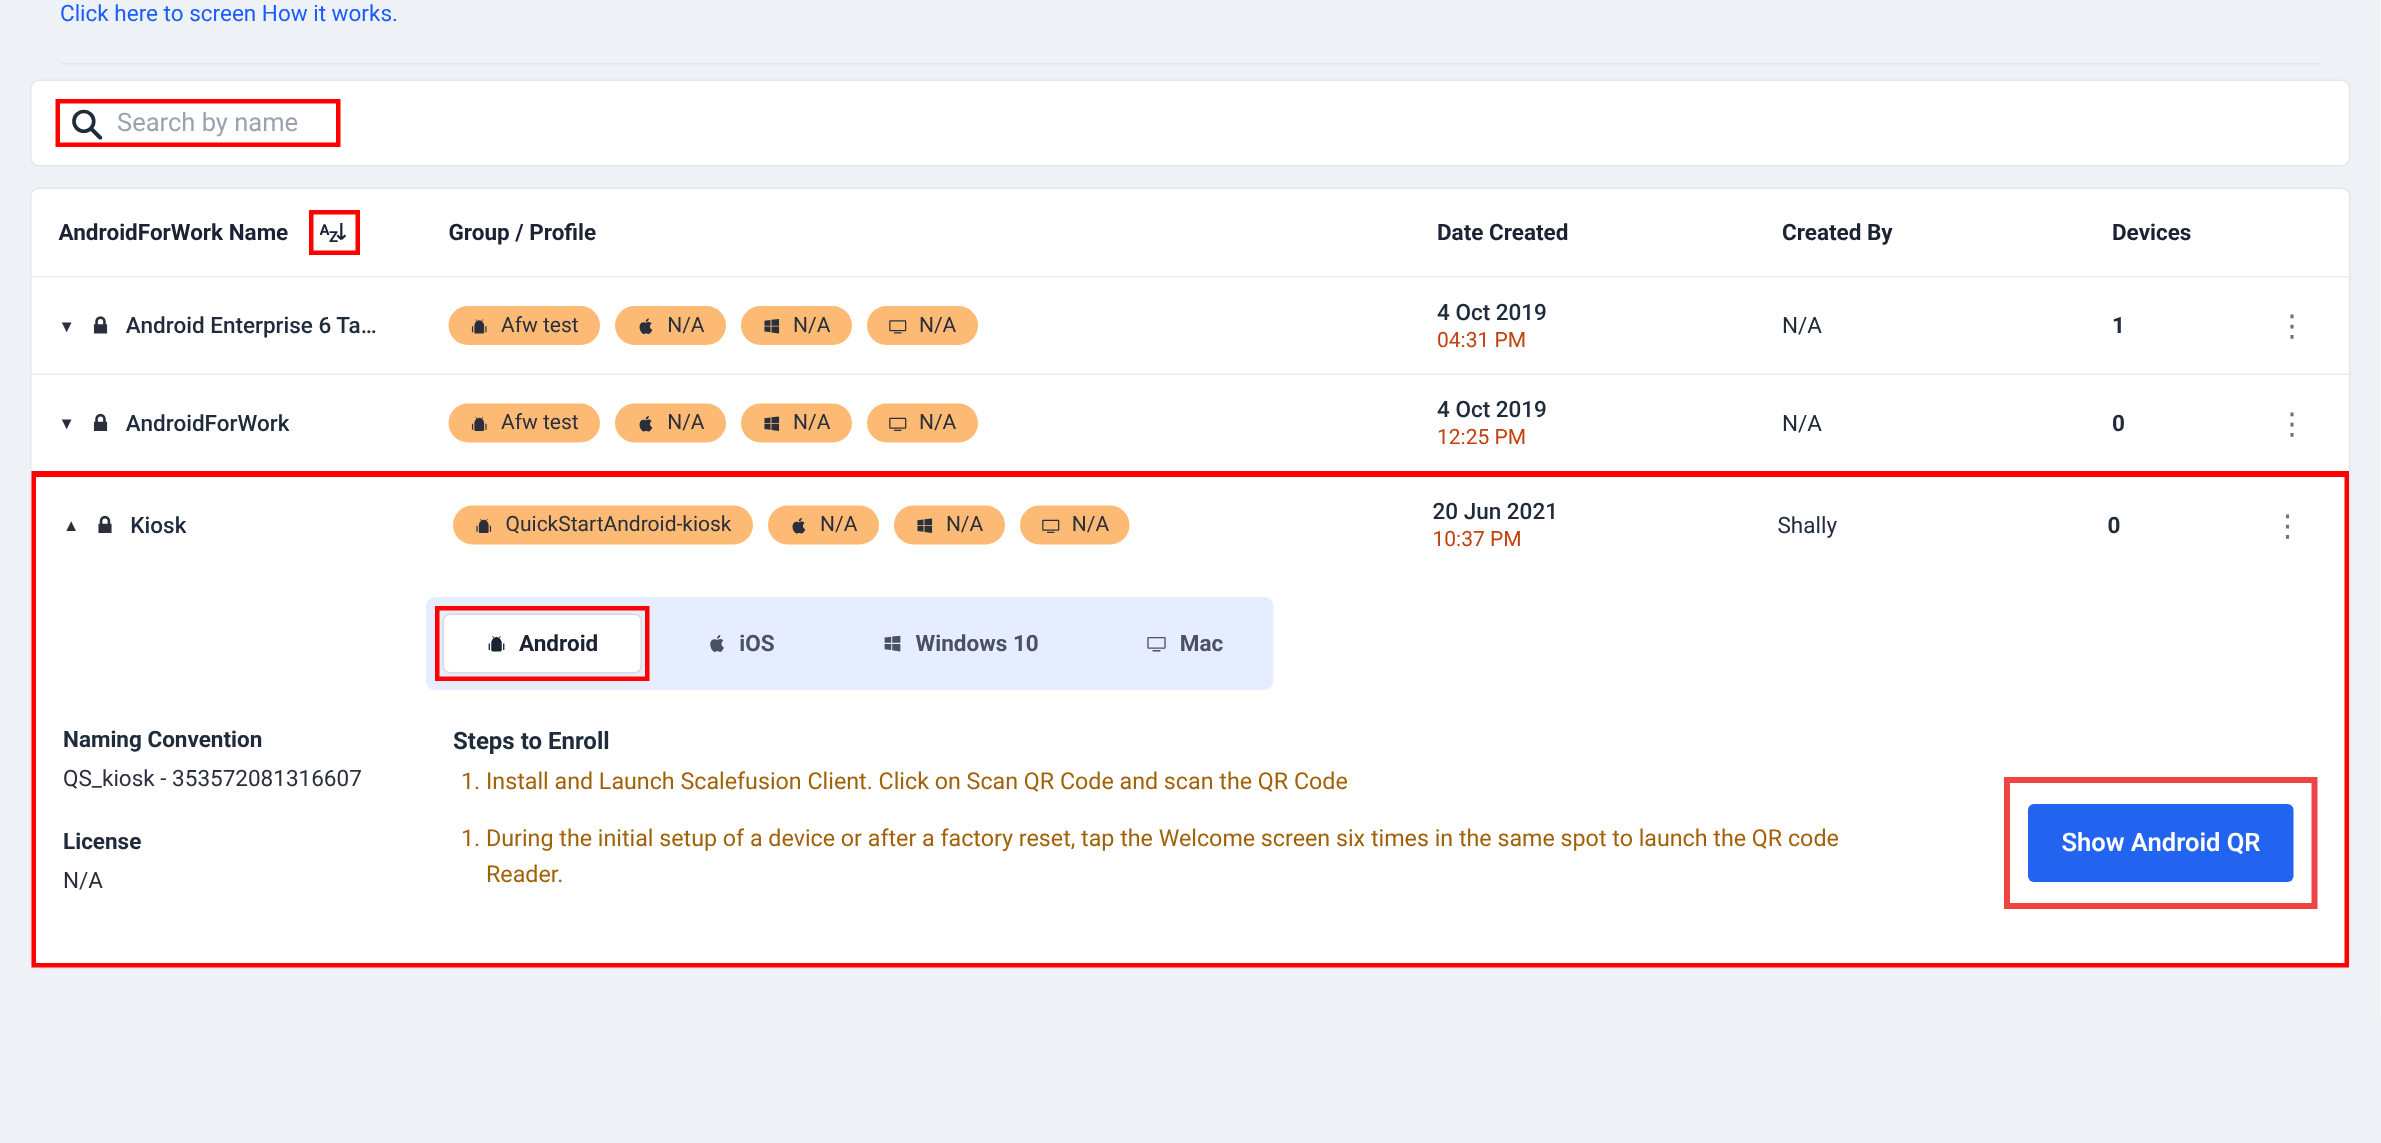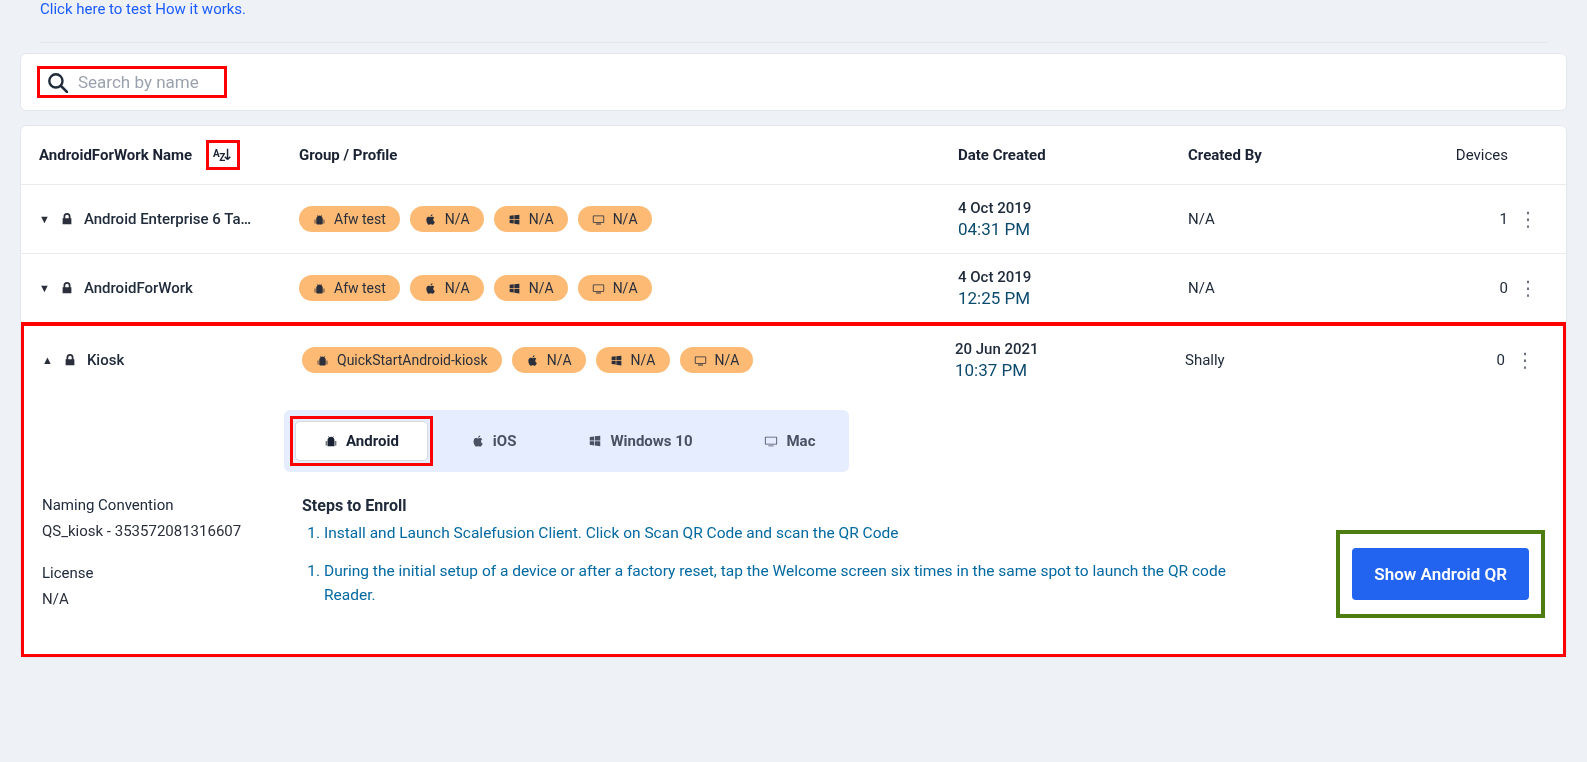--- a/index.html
+++ b/index.html
@@ -26,47 +26,47 @@
   .config-cell { display: flex; align-items: center; gap: 10px; }
   .caret { font-size: 11px; color: #2a2f3b; }
   .lock { width: 14px; height: 14px; color: #2a2f3b; }
   .config-name { font-weight: 500; white-space: nowrap; overflow: hidden; text-overflow: ellipsis; }
 
   .chips { display: flex; flex-wrap: wrap; gap: 10px; }
   .chip { background: #fdba74; color: #2a2f3b; border-radius: 999px; padding: 5px 14px; font-size: 14px; display: inline-flex; align-items: center; gap: 8px; }
   .chip svg { width: 13px; height: 13px; }
 
   .date-cell .d1 { font-weight: 500; }
-  .date-cell .d2 { color: #0c4a6e; font-size: 17px; margin-top: 2px; }
-  .devices-cell { text-align: right; padding-right: 0; font-weight: 400; }
+  .date-cell .d2 { color: #c2410c; font-size: 14px; margin-top: 2px; }
+  .devices-cell { text-align: left; padding-right: 0; font-weight: 700; }
   .kebab { text-align: center; color: #6b7382; font-size: 20px; cursor: pointer; }
 
   .expanded-wrap { border: 3px solid #ff0000; border-top: 4px solid #ff0000; margin: 0 0 0 0; }
   .trow.expanded-head { border-top: none; }
 
   .os-tabs-wrap { padding: 16px 18px 0 18px; display: flex; }
   .os-tabs-spacer { width: 242px; flex: 0 0 242px; }
   .os-tabs { background: #e6edff; border-radius: 6px; padding: 6px; display: flex; gap: 16px; }
   .os-tab { padding: 10px 28px; font-weight: 700; color: #4a5160; cursor: pointer; display: inline-flex; align-items: center; gap: 8px; border-radius: 4px; }
   .os-tab svg { width: 14px; height: 14px; }
   .os-tab.active { background: #fff; color: #1a2233; box-shadow: 0 0 0 1px #d7d9de; }
   .os-tab-highlight { border: 3px solid #ff0000; display: inline-block; padding: 3px; margin-right: -6px; }
   .os-tab-highlight .os-tab { margin: 0; }
 
   .detail-grid { display: grid; grid-template-columns: 250px 1fr 280px; gap: 10px; padding: 24px 18px 22px 18px; align-items: start; }
-  .sidebox h4 { font-weight: 400; font-size: 15px; margin-bottom: 8px; }
+  .sidebox h4 { font-weight: 700; font-size: 15px; margin-bottom: 8px; }
   .sidebox .val { font-size: 15px; color: #2a2f3b; margin-bottom: 24px; }
   .midbox h4 { font-weight: 700; font-size: 16px; margin-bottom: 6px; }
   .midbox p { font-size: 15.5px; color: #2a2f3b; margin-bottom: 4px; }
   .midbox ol { padding-left: 22px; margin-bottom: 14px; }
-  .midbox ol li { font-size: 15.5px; color: #0369a1; line-height: 1.55; }
+  .midbox ol li { font-size: 15.5px; color: #a16207; line-height: 1.55; }
   .midbox .subhead { font-weight: 700; margin-top: 18px; font-size: 15.5px; }
   .midbox a { color: #1a5cff; text-decoration: none; }
 
-  .qr-btn-wrap { border: 4px solid #4d7c0f; padding: 14px 12px; display: inline-block; margin-top: 34px; }
+  .qr-btn-wrap { border: 4px solid #ef4444; padding: 14px 12px; display: inline-block; margin-top: 34px; }
   .qr-btn { background: #2264f0; color: #fff; border: none; border-radius: 4px; padding: 16px 22px; font-size: 17px; font-weight: 600; cursor: pointer; }
 
   .col-created { }
 </style>
 </head>
 <body>
 
 <svg width="0" height="0" style="position:absolute">
   <defs>
     <g id="i-android">
@@ -92,21 +92,21 @@
         <text x="0" y="12" font-size="11" font-weight="700" fill="currentColor">A</text>
         <text x="7" y="17" font-size="11" font-weight="700" fill="currentColor">Z</text>
         <path d="M16 3v12m0 0l-3-3m3 3l3-3" stroke="currentColor" stroke-width="1.6" fill="none"></path>
       </g>
   </defs>
 </svg>
 
 <div class="page">
 
   <div class="top-link">
-    <a href="#">Click here to test How it works.</a>
+    <a href="#">Click here to screen How it works.</a>
   </div>
 
   <hr class="divider">
 
   <div class="card">
     <div class="search-bar">
       <span class="search-wrap">
         <svg class="search-icon" viewBox="0 0 20 20">
             <use href="#i-search"></use>
           </svg>

